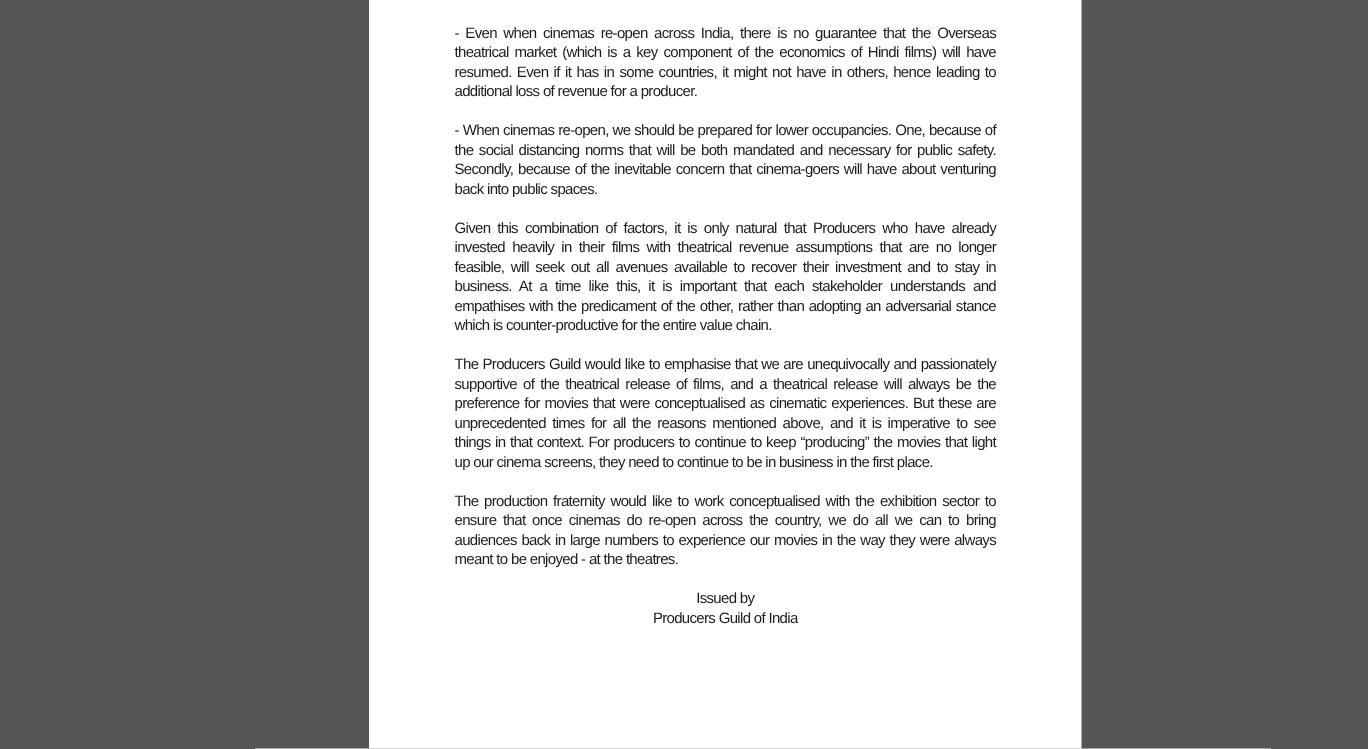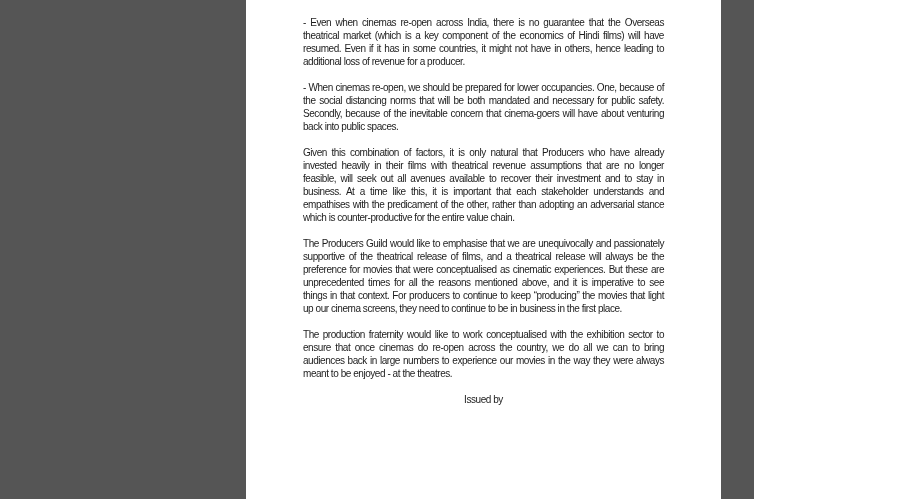--- a/index.html
+++ b/index.html
@@ -7,21 +7,21 @@
     padding: 0;
   }
   body {
     width: 912px;
     height: 499px;
     overflow: hidden;
     font-family: "Liberation Sans", "DejaVu Sans", sans-serif;
   }
   .viewer {
     position: relative;
-    width: 754px;
+    width: 912px;
     height: 499px;
     background: #555555;
   }
   .page {
     position: absolute;
     left: 246px;
     top: 0;
     width: 475px;
     height: 499px;
     background: #ffffff;
@@ -58,16 +58,17 @@
     <div class="content" style="color: rgb(28, 28, 28);">
       <div id="paragraphs">
           <p>-  Even when cinemas re-open across India, there is no guarantee that the Overseas theatrical market (which is a key component of the economics of Hindi films) will have resumed. Even if it has in some countries, it might not have in others, hence leading to additional loss of revenue for a producer.</p>
           <p>-  When cinemas re-open, we should be prepared for lower occupancies. One, because of the social distancing norms that will be both mandated and necessary for public safety. Secondly, because of the inevitable concern that cinema-goers will have about venturing back into public spaces.</p>
           <p>Given this combination of factors, it is only natural that Producers who have already invested heavily in their films with theatrical revenue assumptions that are no longer feasible, will seek out all avenues available to recover their investment and to stay in business. At a time like this, it is important that each stakeholder understands and empathises with the predicament of the other, rather than adopting an adversarial stance which is counter-productive for the entire value chain.</p>
           <p>The Producers Guild would like to emphasise that we are unequivocally and passionately supportive of the theatrical release of films, and a theatrical release will always be the preference for movies that were conceptualised as cinematic experiences. But these are unprecedented times for all the reasons mentioned above, and it is imperative to see things in that context. For producers to continue to keep “producing” the movies that light up our cinema screens, they need to continue to be in business in the first place.</p>
           <p>The production fraternity would like to work conceptualised with the exhibition sector to ensure that once cinemas do re-open across the country, we do all we can to bring audiences back in large numbers to experience our movies in the way they were always meant to be enjoyed - at the theatres.</p>
         </div>
       <div class="signature">
         <div>Issued by</div>
+        <div>Producers Guild of India</div>
       </div>
     </div>
   </div>
 </div>
 
 </body></html>

